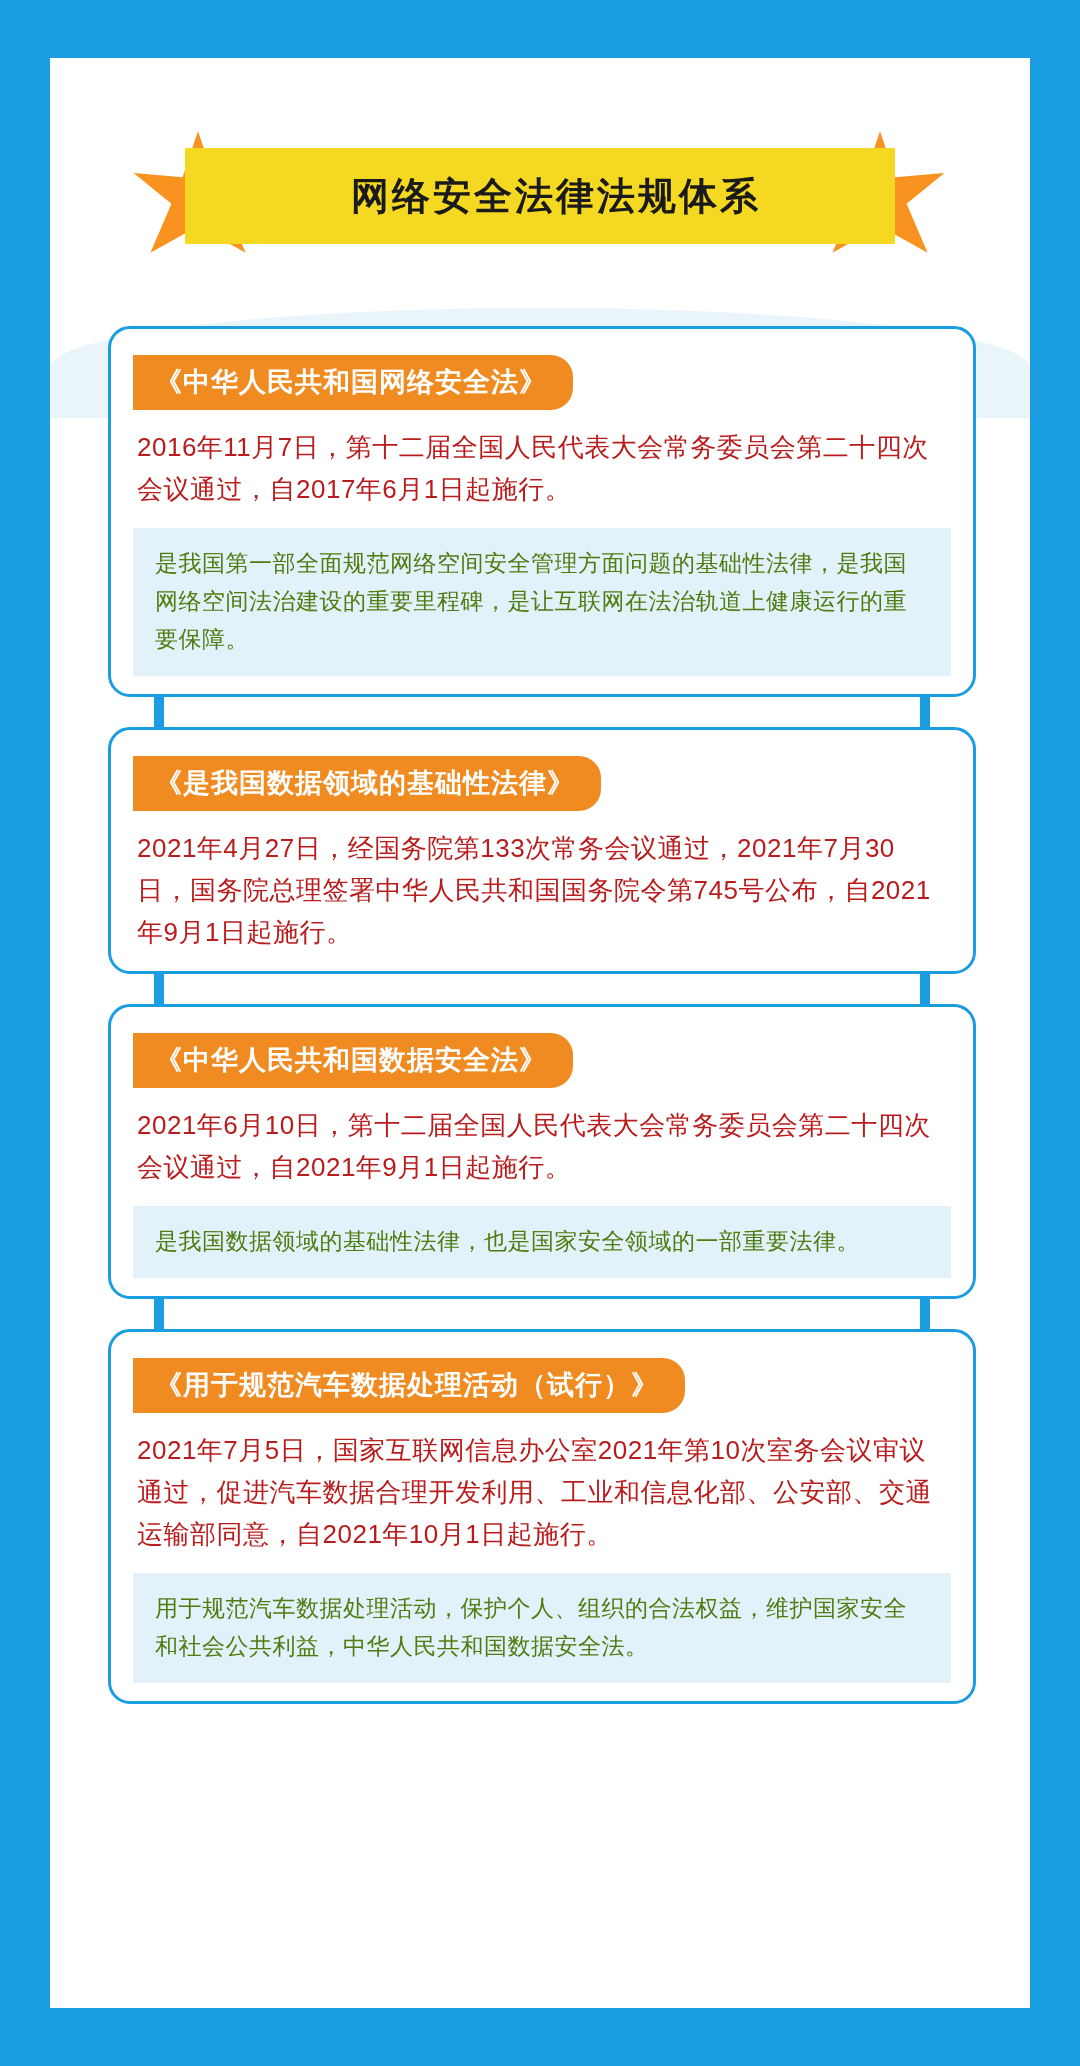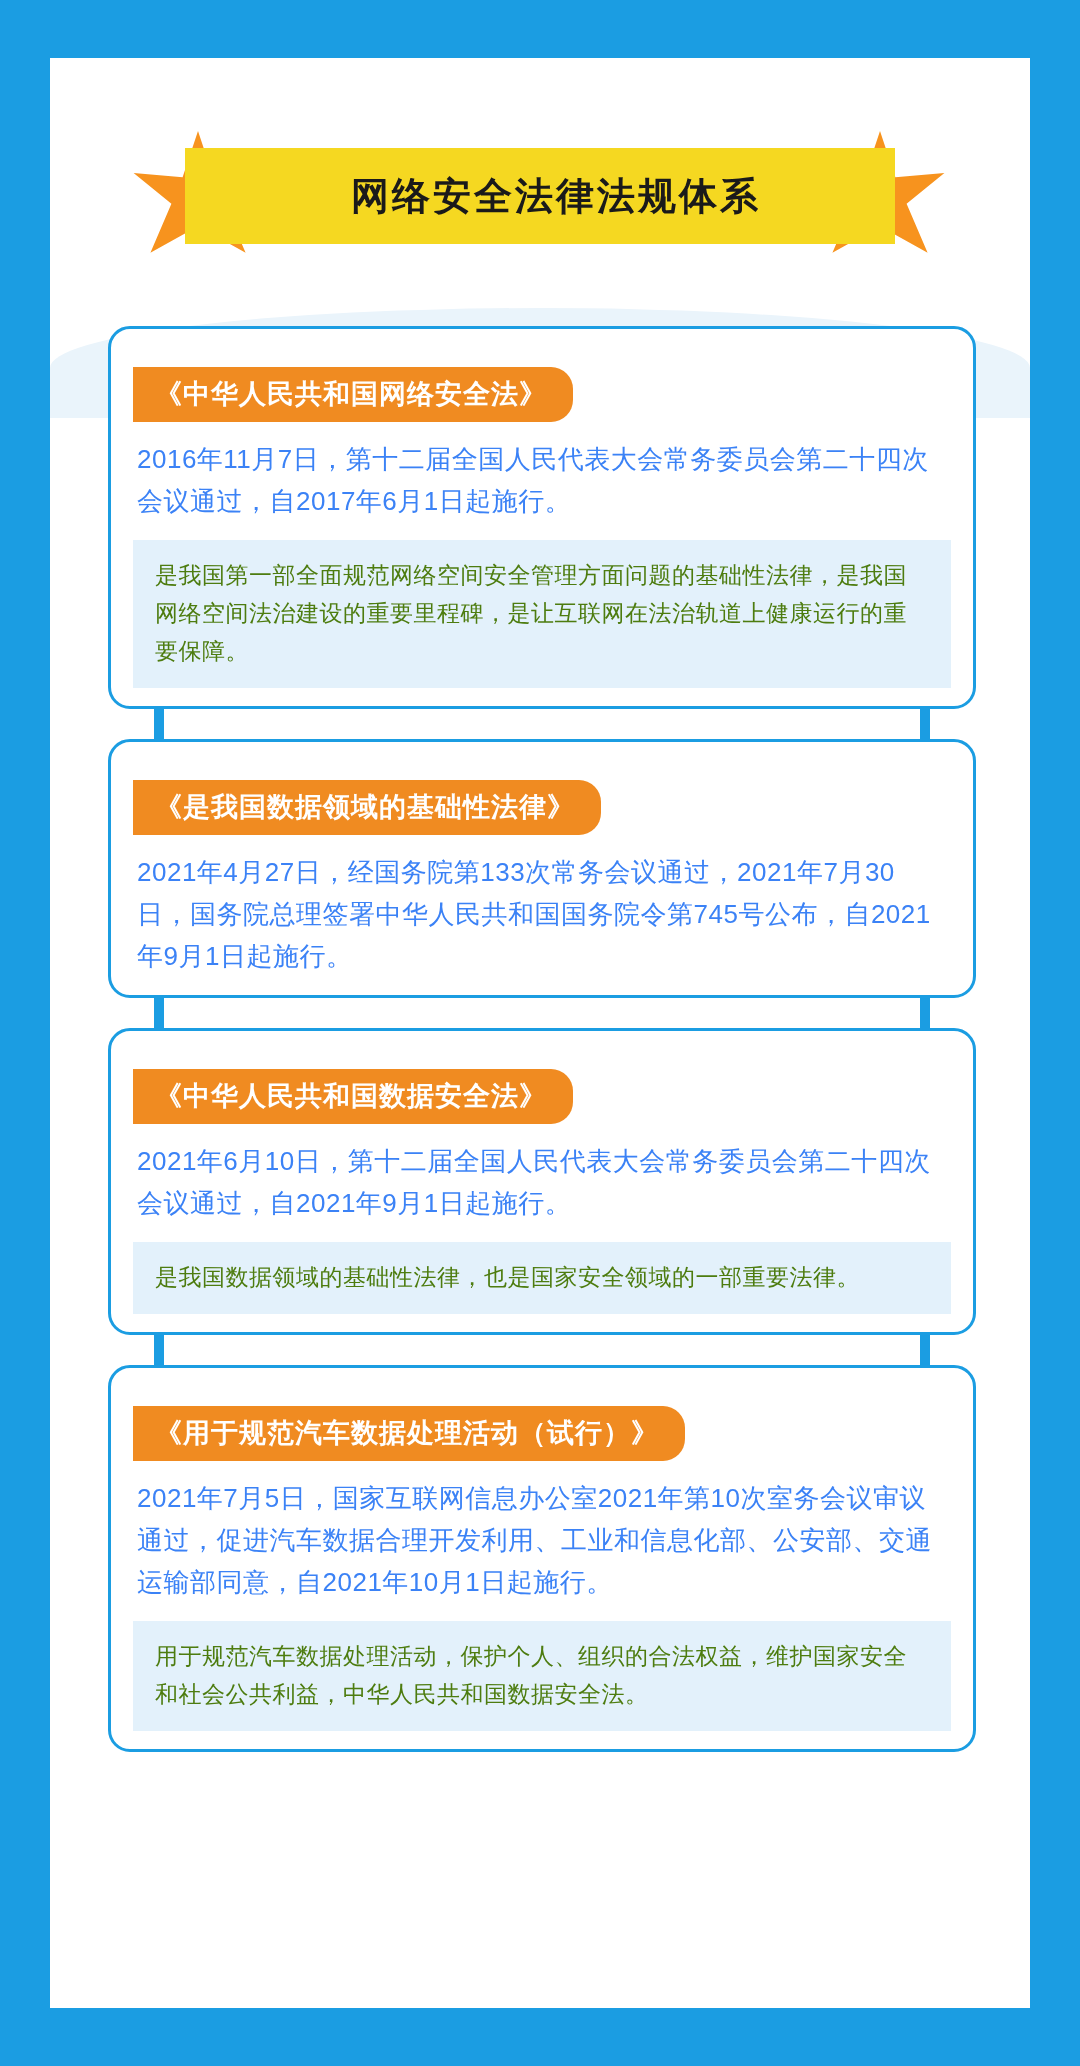--- a/index.html
+++ b/index.html
@@ -106,38 +106,38 @@
     top: 268px;
     width: 868px;
   }
   .section {
     position: relative;
     border: 3px solid #1b9de2;
     border-radius: 22px;
     box-sizing: border-box;
     background: #fff;
     margin-bottom: 30px;
-    padding: 12px 0 18px 0;
+    padding: 0 0 18px 0;
   }
   .sec-head {
     display: inline-block;
     margin: 26px 0 0 22px;
     background: #f08b21;
     color: #ffffff;
     font-size: 27px;
     font-weight: bold;
     padding: 9px 26px 10px 22px;
     border-radius: 0 22px 22px 0;
     letter-spacing: 1px;
   }
   .sec-body {
     margin: 16px 26px 0 26px;
     font-size: 26px;
     line-height: 42px;
-    color: #3b82f6;
+    color: #b91c1c;
     letter-spacing: 0.5px;
   }
   .sec-note {
     margin: 18px 22px 0 22px;
     background: #e3f1fb;
     color: #4d7c0f;
     font-size: 23px;
     line-height: 38px;
     padding: 16px 22px 18px 22px;
     letter-spacing: 0.5px;

